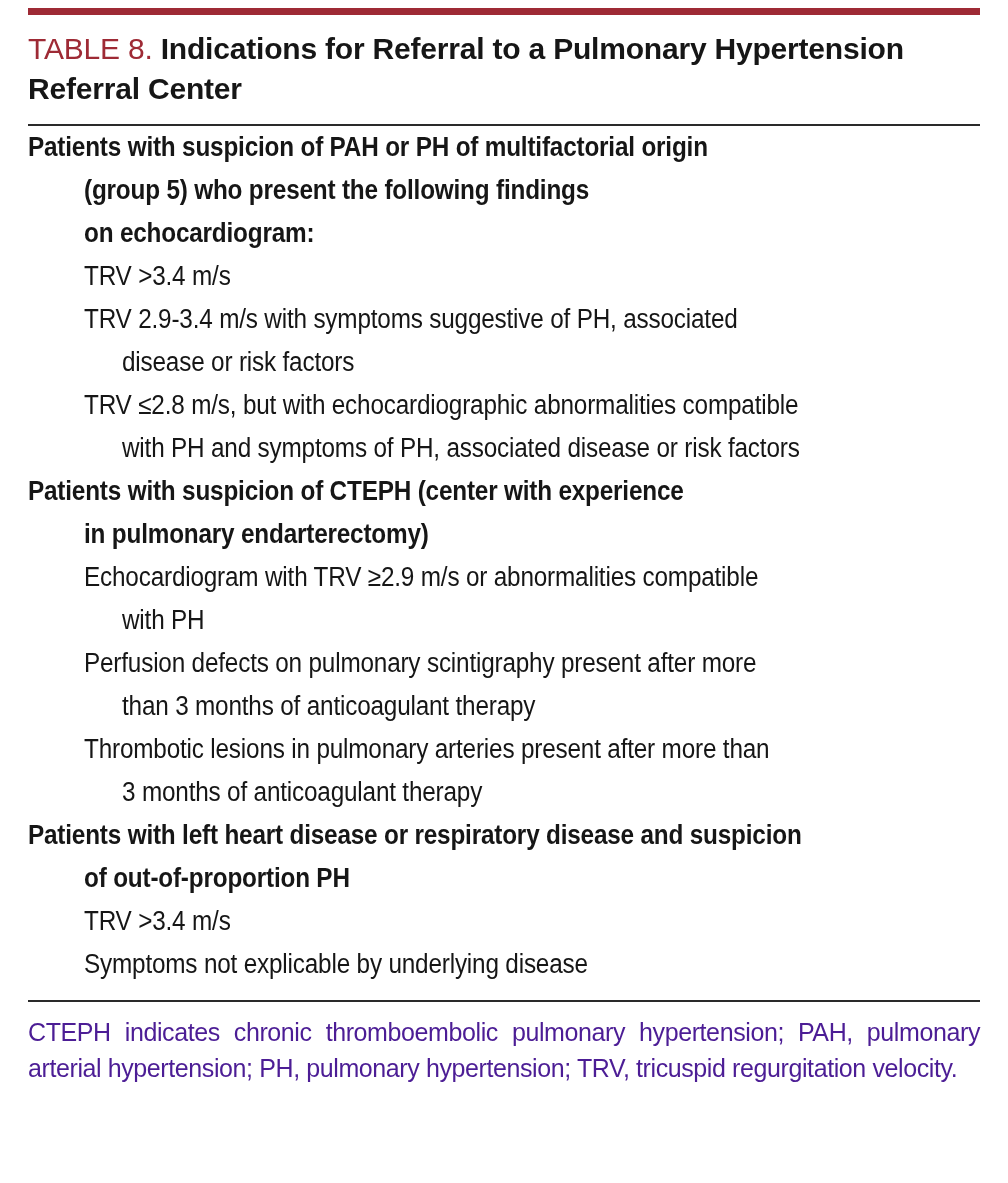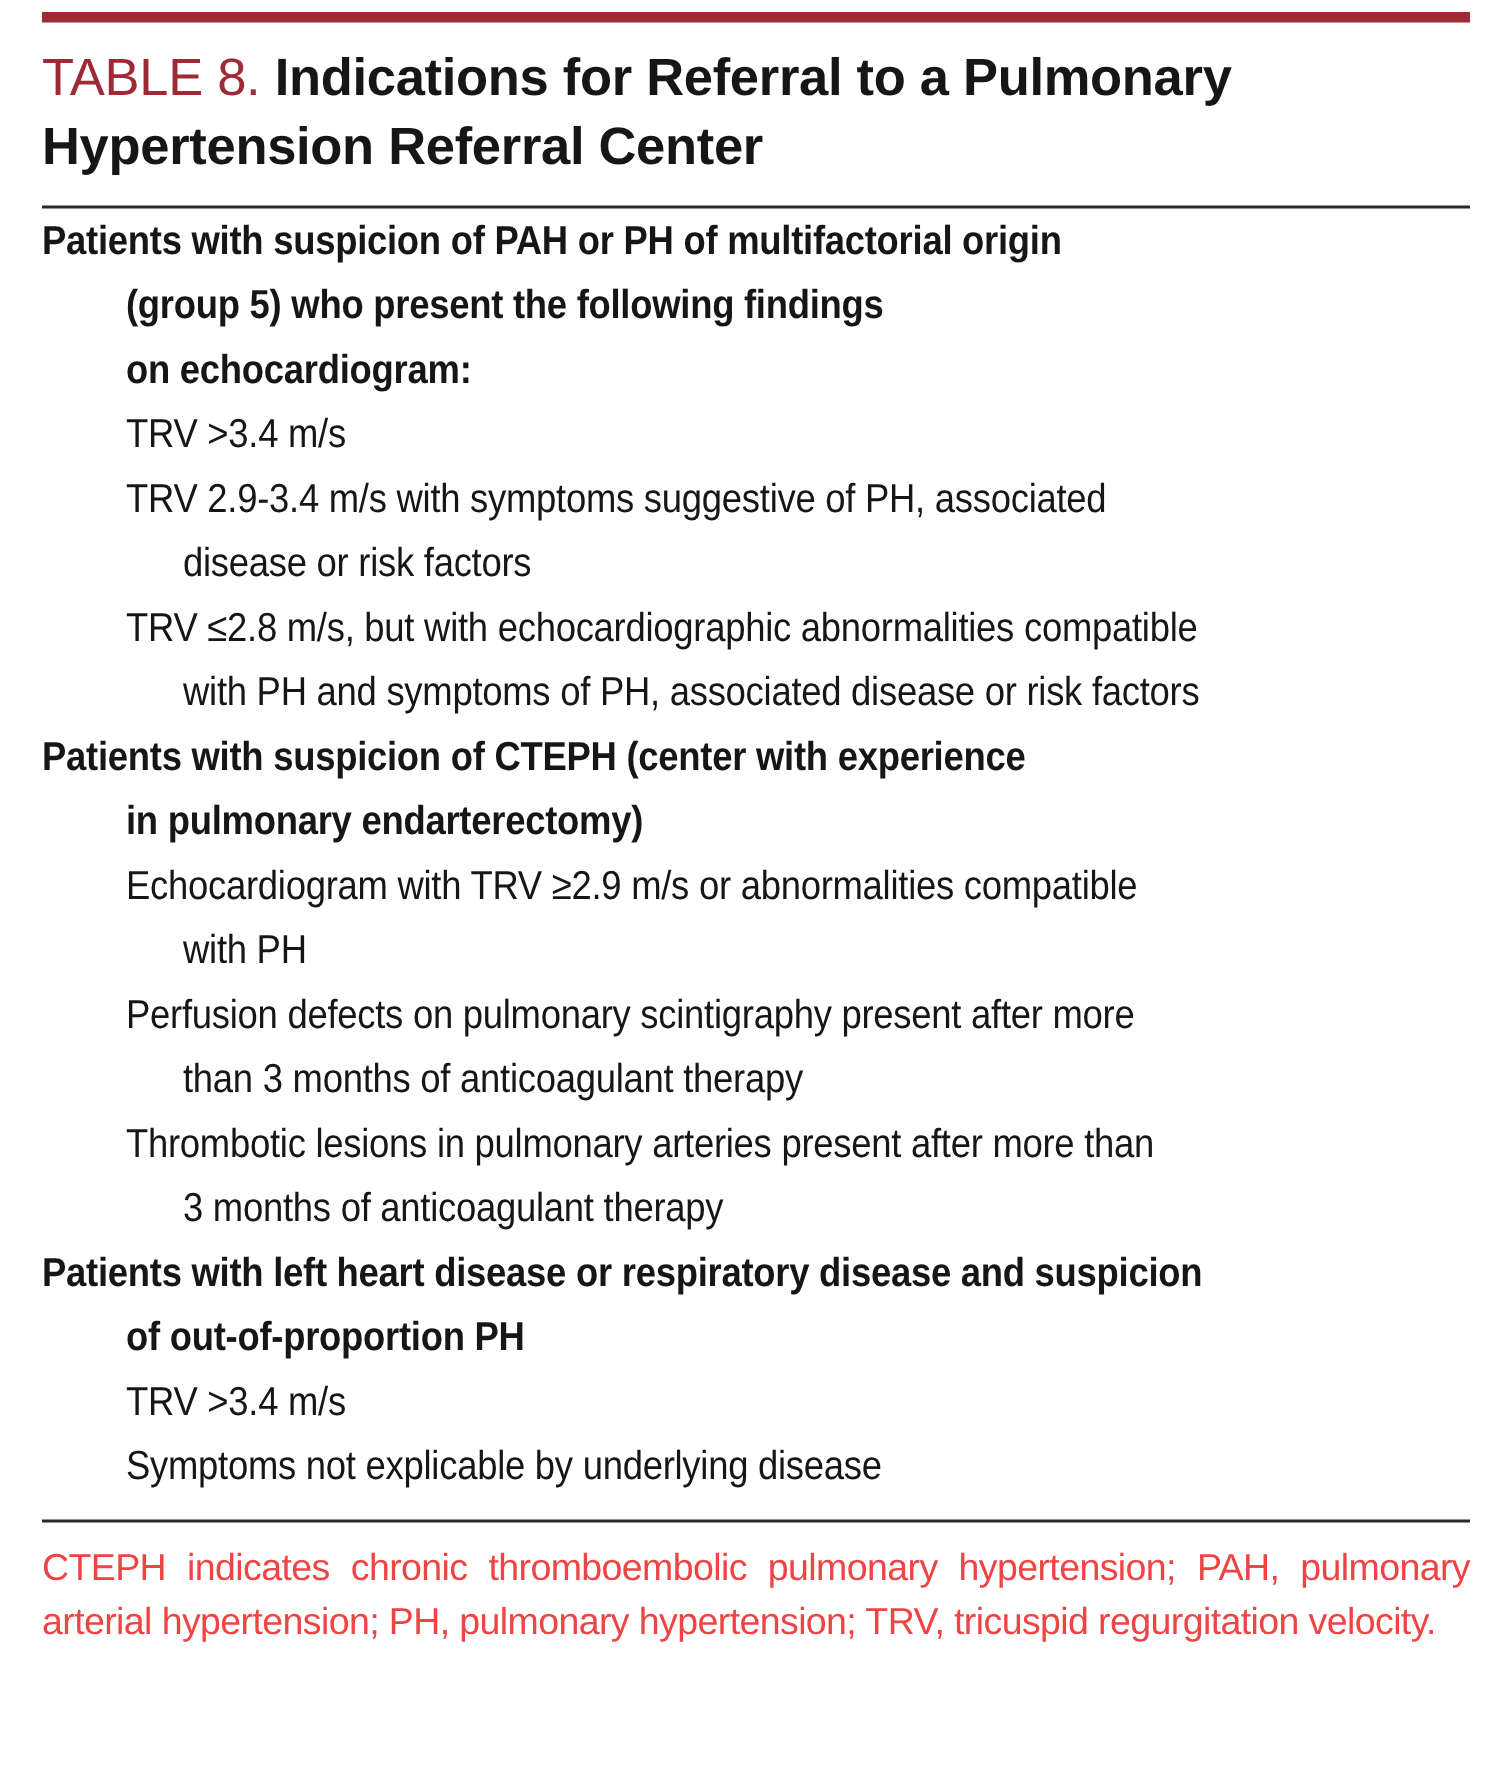--- a/index.html
+++ b/index.html
@@ -19,21 +19,21 @@
     min-height: 1183px;
     padding: 8px 28px 20px 28px;
     background: #ffffff;
   }
   .top-bar {
     height: 7px;
     background: var(--accent, #9e2a35);
   }
   .title {
     margin: 14px 0 0 0;
-    font-size: 35px;
+    font-size: 30px;
     line-height: 1.32;
     font-weight: 700;
     letter-spacing: -0.2px;
     color: #161616;
   }
   .title .label {
     color: var(--accent, #9e2a35);
     font-weight: 400;
   }
   .rule {
@@ -57,21 +57,21 @@
   .i0 { margin-left: 0; }
   .i1 { margin-left: 56px; }
   .i2 { margin-left: 94px; }
   .rule2 { margin-top: 14px; }
   .footnote {
     margin: 12px 0 0 0;
     font-size: 25px;
     line-height: 36px;
     letter-spacing: -0.4px;
     text-align: justify;
-    color: #ef4444;
+    color: #4c1d95;
   }
 </style>
 </head>
 <body>
 
 <div class="page">
   <div class="top-bar"></div>
 
   <h1 class="title">
     <span class="label">TABLE 8.</span>

